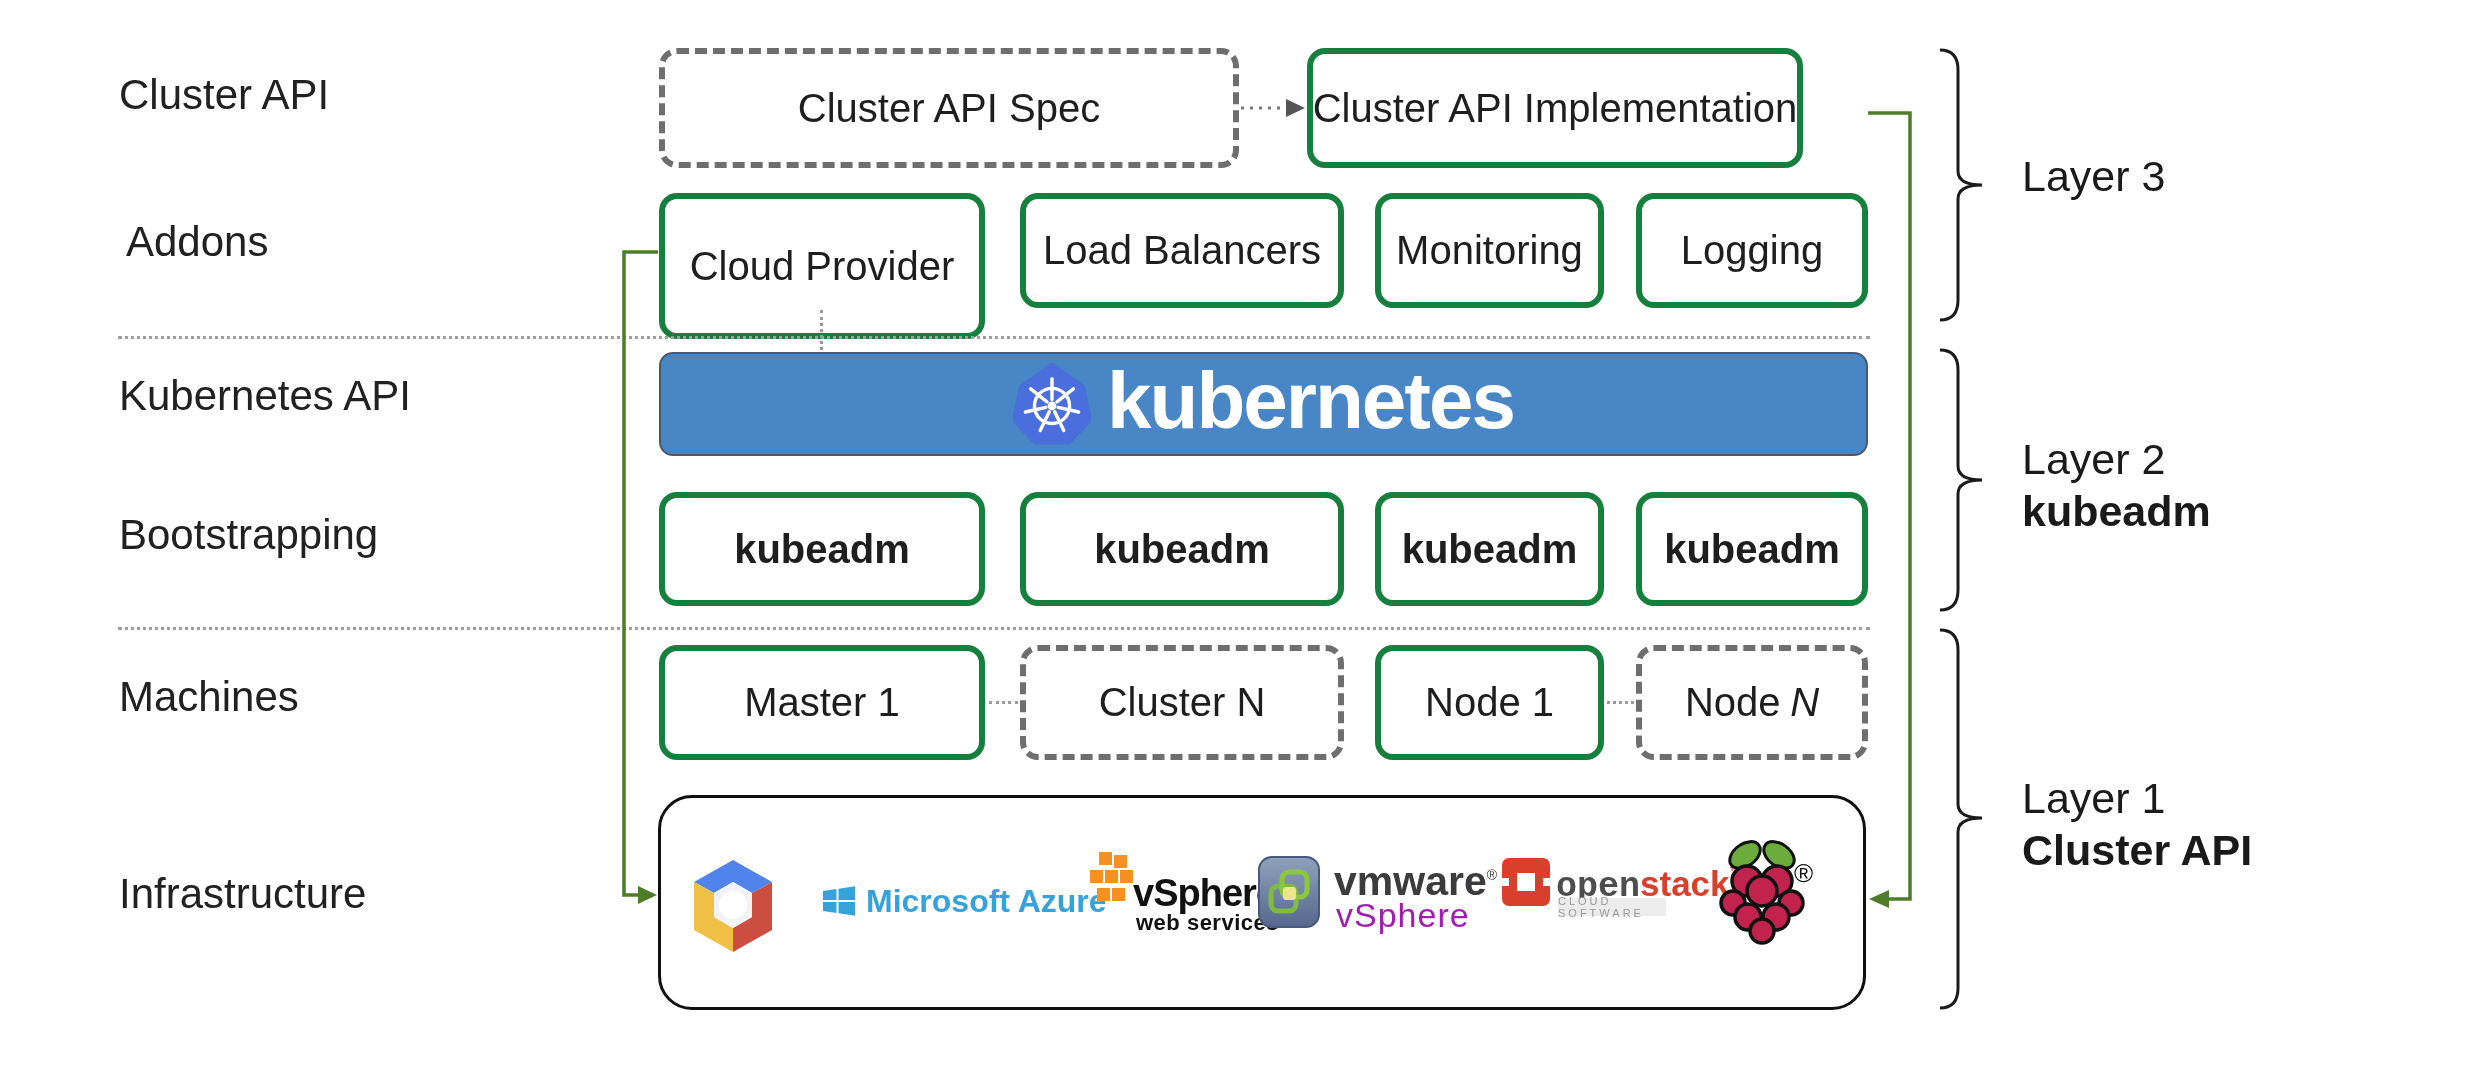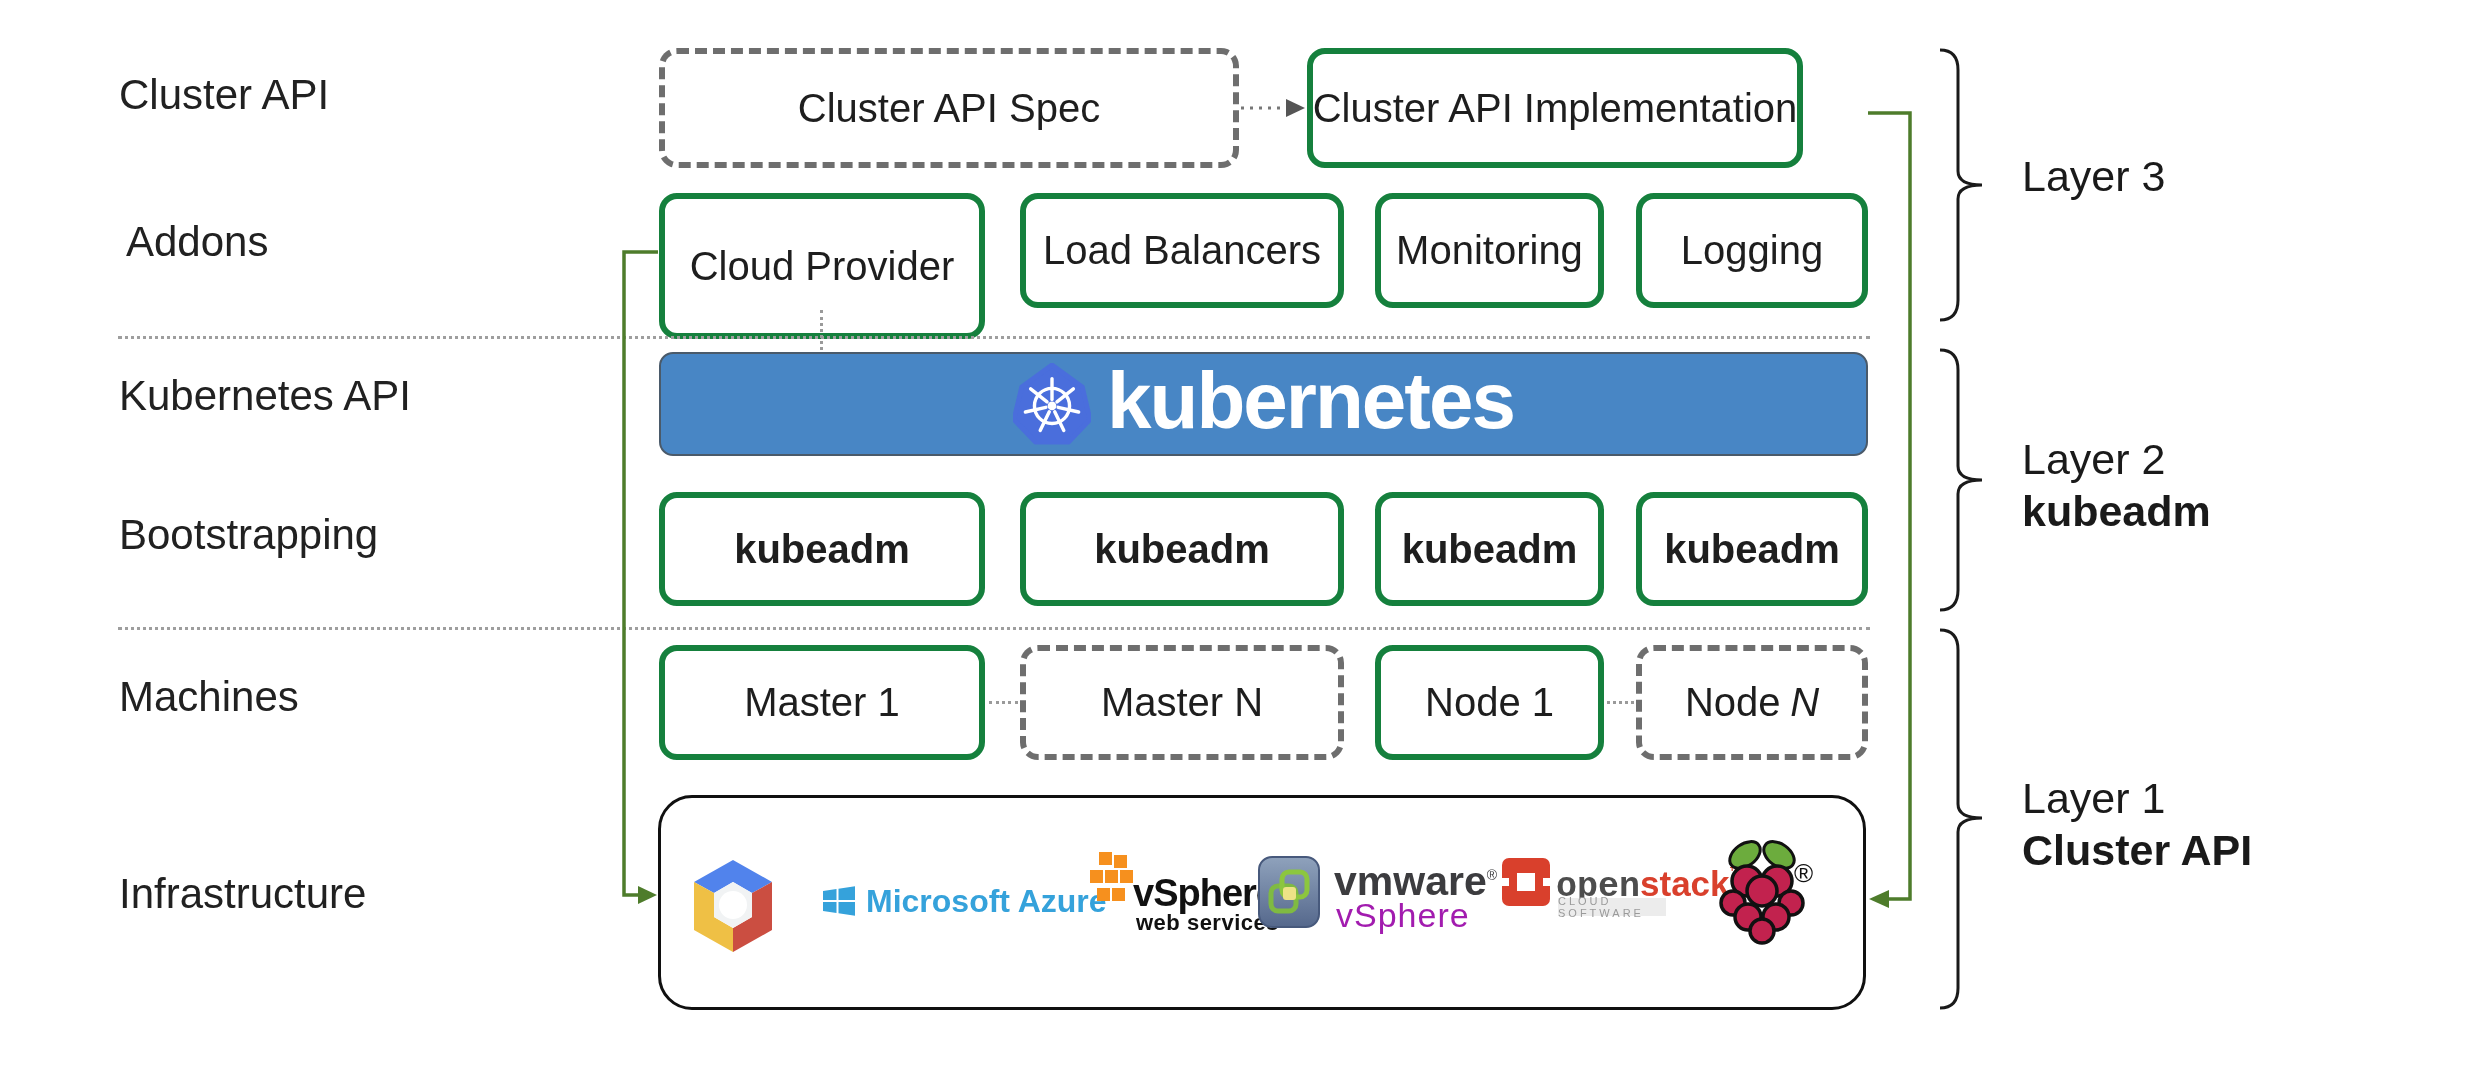--- a/index.html
+++ b/index.html
@@ -93,21 +93,21 @@
   </svg>
   <span class="word">kubernetes</span>
 </div>
 
 <div class="box bold" style="left:659px;top:492px;width:326px;height:114px">kubeadm</div>
 <div class="box bold" style="left:1020px;top:492px;width:324px;height:114px">kubeadm</div>
 <div class="box bold" style="left:1375px;top:492px;width:229px;height:114px">kubeadm</div>
 <div class="box bold" style="left:1636px;top:492px;width:232px;height:114px">kubeadm</div>
 
 <div class="box" style="left:659px;top:645px;width:326px;height:115px">Master 1</div>
-<div class="box dashed" style="left:1020px;top:645px;width:324px;height:115px">Master N</div>
+<div class="box dashed" style="left:1020px;top:645px;width:324px;height:115px">Cluster N</div>
 <div class="box" style="left:1375px;top:645px;width:229px;height:115px">Node 1</div>
 <div class="box dashed" style="left:1636px;top:645px;width:232px;height:115px">
   <span>Node</span>
   <i style="margin-left:0.24em">N</i>
 </div>
 
 <div class="vconn" style="left:820px;top:310px;height:40px"></div>
 <div class="hconn" style="left:989px;top:701px;width:29px"></div>
 <div class="hconn" style="left:1607px;top:701px;width:27px"></div>
 

